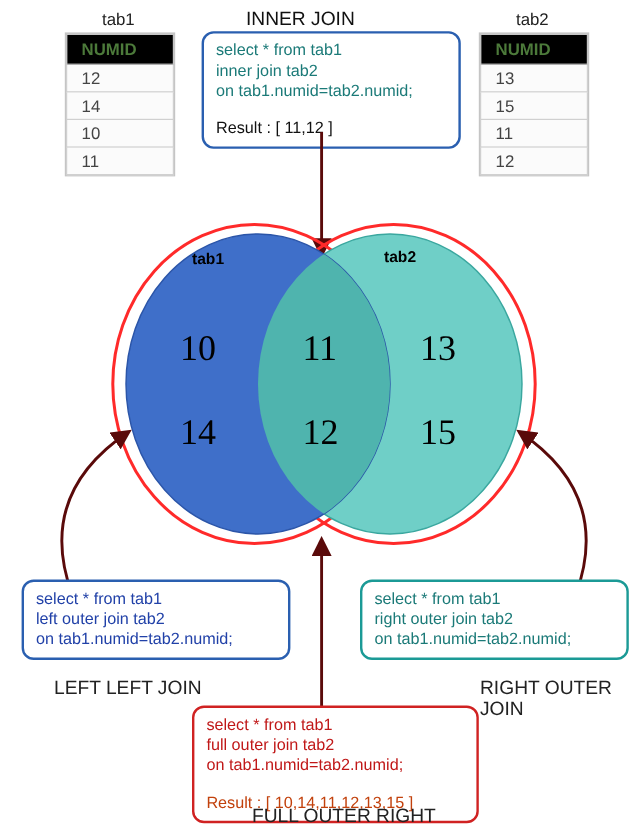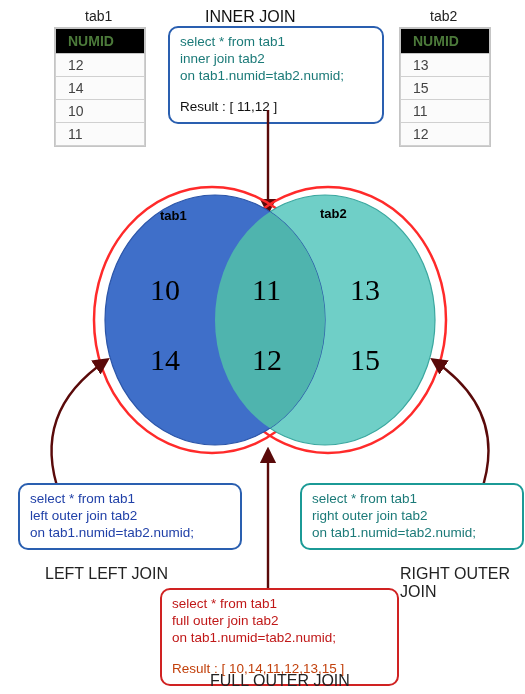--- a/index.html
+++ b/index.html
@@ -174,15 +174,15 @@
 on tab1.numid=tab2.numid;</div>
   </div>
   <div class="sect-title" style="left:358px; top:565px;margin-left:42px;">RIGHT OUTER JOIN</div>
 
   <div class="sql-box box-full" style="left:160px; top:588px; width:215px;">
     <div class="q">select * from tab1
 full outer join tab2
 on tab1.numid=tab2.numid;</div>
     <div class="res">Result : [ 10,14,11,12,13,15 ]</div>
   </div>
-  <div class="sect-title" style="left:210px; top:672px;">FULL OUTER JOIN</div>
+  <div class="sect-title" style="left:210px; top:672px;">FULL OUTER RIGHT</div>
 
 </div>
 
 </body></html>

